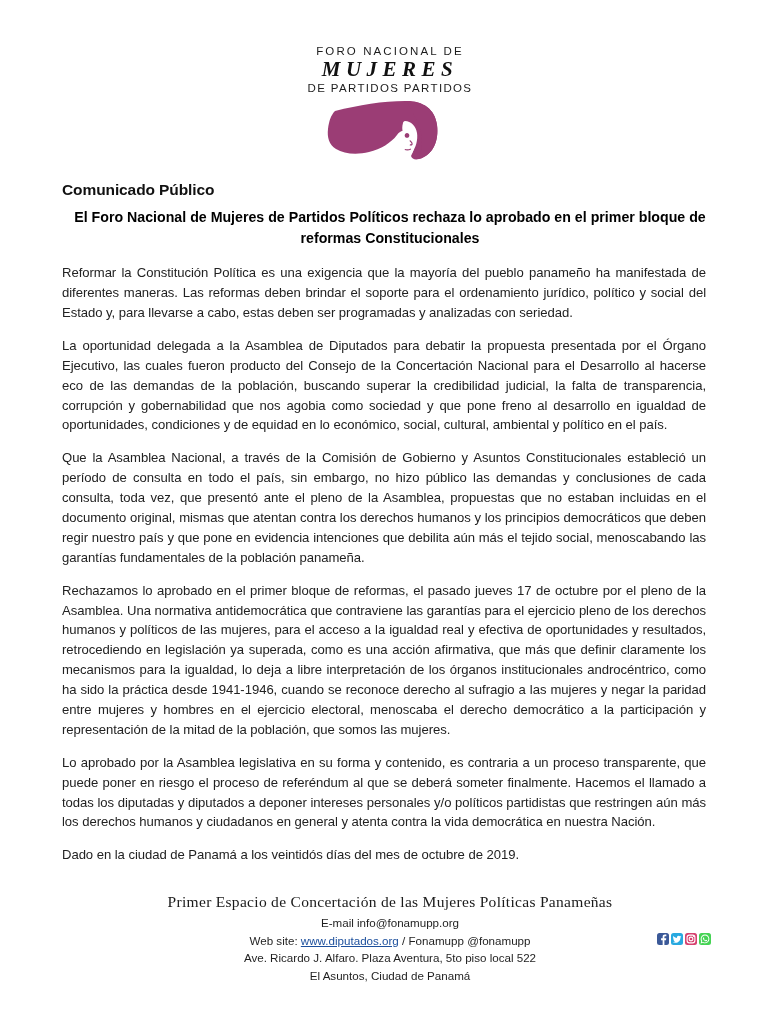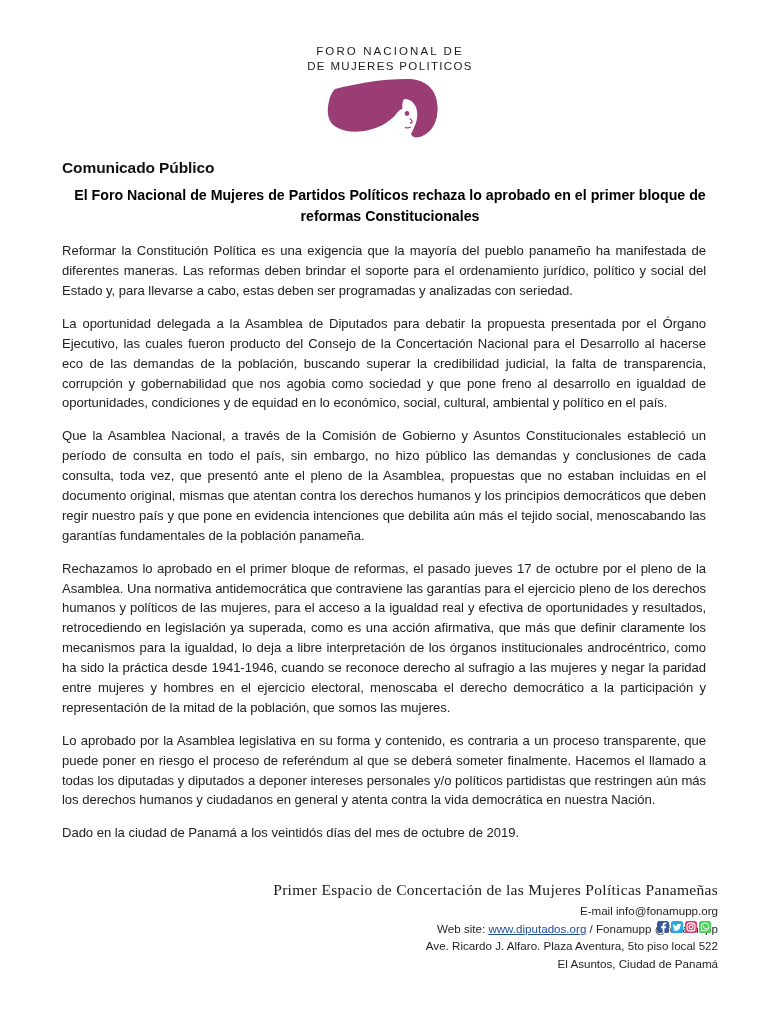--- a/index.html
+++ b/index.html
@@ -93,22 +93,22 @@
   }
   .body-copy p.last-para {
     margin-bottom: 0;
   }
 
   
   .footer {
     position: absolute;
     left: 62px;
     right: 62px;
-    bottom: 38px;
-    text-align: right;
+    bottom: 26px;
+    text-align: center;
   }
   .footer-org {
     font-family: "Liberation Serif", serif;
     font-size: 15.5px;
     color: #1a1a1a;
     letter-spacing: 0.3px;
     margin-bottom: 3px;
   }
   .footer-line {
     font-size: 11.6px;
@@ -144,21 +144,22 @@
   .social-icon svg { display: block; }
 </style>
 </head>
 <body>
 
 <div class="page">
 
   <div class="letterhead">
     <div class="logo-wordmark">
       <div class="logo-line-1">FORO NACIONAL DE</div>
-      <div class="logo-line-3">DE MUJERES POLITICOS</div>
+      <div class="logo-line-2">MUJERES</div>
+      <div class="logo-line-3">DE PARTIDOS PARTIDOS</div>
     </div>
     <div class="logo-mark">
       <svg viewBox="0 0 142 64" width="142" height="64" aria-hidden="true">
         <path fill="#9b3d75" d="
           M16,12
           C40,6 64,2 86,2
           C104,2 116,10 118,26
           C120,42 114,56 100,60
           C96,61 93,60 92,57
           C95,52 96,46 95,41

